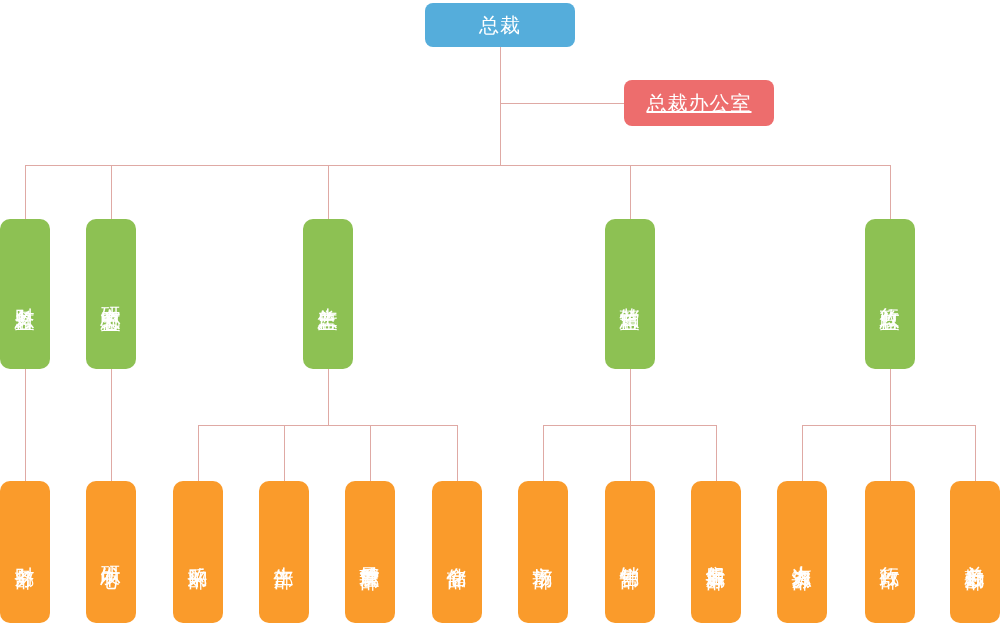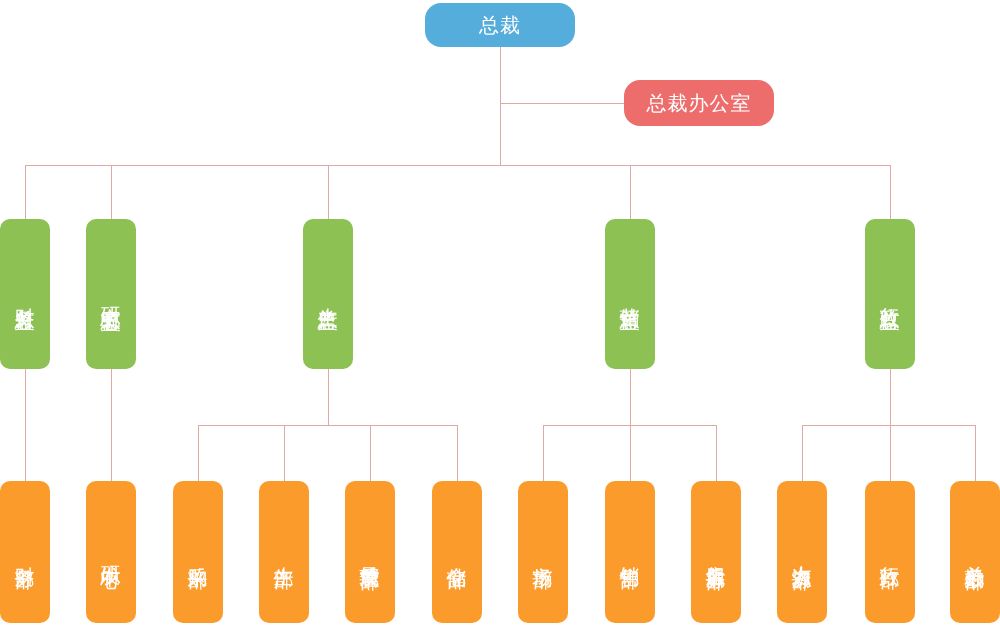--- a/index.html
+++ b/index.html
@@ -27,21 +27,21 @@
   .node {
     position: absolute;
     color: #ffffff;
     display: flex;
     align-items: center;
     justify-content: center;
     font-size: 20px;
     box-sizing: border-box;
   }
   .node.horiz {
-    border-radius: 16px;
+    border-radius: 8px;
     letter-spacing: 1px;
   }
   .node.vert {
     border-radius: 10px;
     writing-mode: vertical-rl;
     text-orientation: upright;
     letter-spacing: 1px;
     line-height: 1;
   }
   .ceo    { background: #55addb; }
@@ -82,21 +82,21 @@
   <div class="line v" style="left:630px; top:425px; height:56px;"></div>
   <div class="line v" style="left:716px; top:425px; height:56px;"></div>
   <div class="line v" style="left:802px; top:425px; height:56px;"></div>
   <div class="line v" style="left:890px; top:425px; height:56px;"></div>
   <div class="line v" style="left:975px; top:425px; height:56px;"></div>
 
   <div class="node horiz ceo" style="left:425px; top:3px; width:150px; height:44px;">
     <span>总裁</span>
   </div>
 
-  <div class="node horiz office" style="left:624px; top:80px; width:150px; height:46px;">
+  <div class="node horiz office" style="left:624px; top:80px; width:150px; height:46px;text-decoration:underline;">
     <span>总裁办公室</span>
   </div>
 
   <div class="node vert director" style="left:0px;">
     <span>财务总监</span>
   </div>
   <div class="node vert director" style="left:86px;">
     <span>研究中心总监</span>
   </div>
   <div class="node vert director" style="left:303px;">

